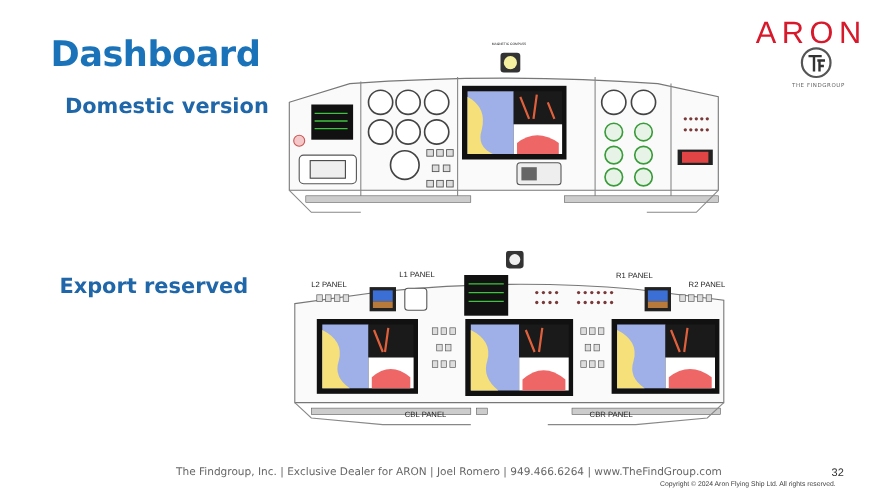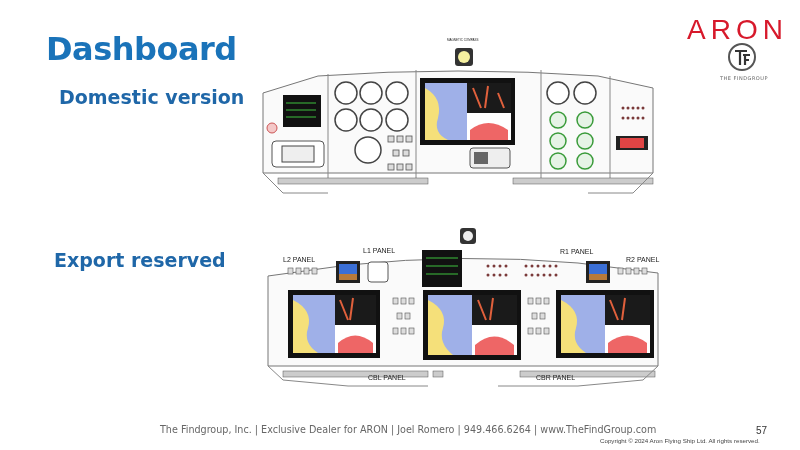--- a/index.html
+++ b/index.html
@@ -213,14 +213,14 @@
   <path d="M400 138 L385 152 L320 158 L240 158" stroke="#888" fill="none"></path>
 </svg>
 <div class="plabel" style="left:283px;top:256px;">L2 PANEL</div>
 <div class="plabel" style="left:363px;top:247px;">L1 PANEL</div>
 <div class="plabel" style="left:560px;top:248px;">R1 PANEL</div>
 <div class="plabel" style="left:626px;top:256px;">R2 PANEL</div>
 <div class="plabel" style="left:368px;top:374px;">CBL PANEL</div>
 <div class="plabel" style="left:536px;top:374px;">CBR PANEL</div>
 
 <div class="footer">The Findgroup, Inc. | Exclusive Dealer for ARON |  Joel Romero  |  949.466.6264 | www.TheFindGroup.com</div>
-<div class="pagenum">57</div>
+<div class="pagenum">32</div>
 <div class="copyright">Copyright © 2024 Aron Flying Ship Ltd. All rights reserved.</div>
 
 </body></html>

